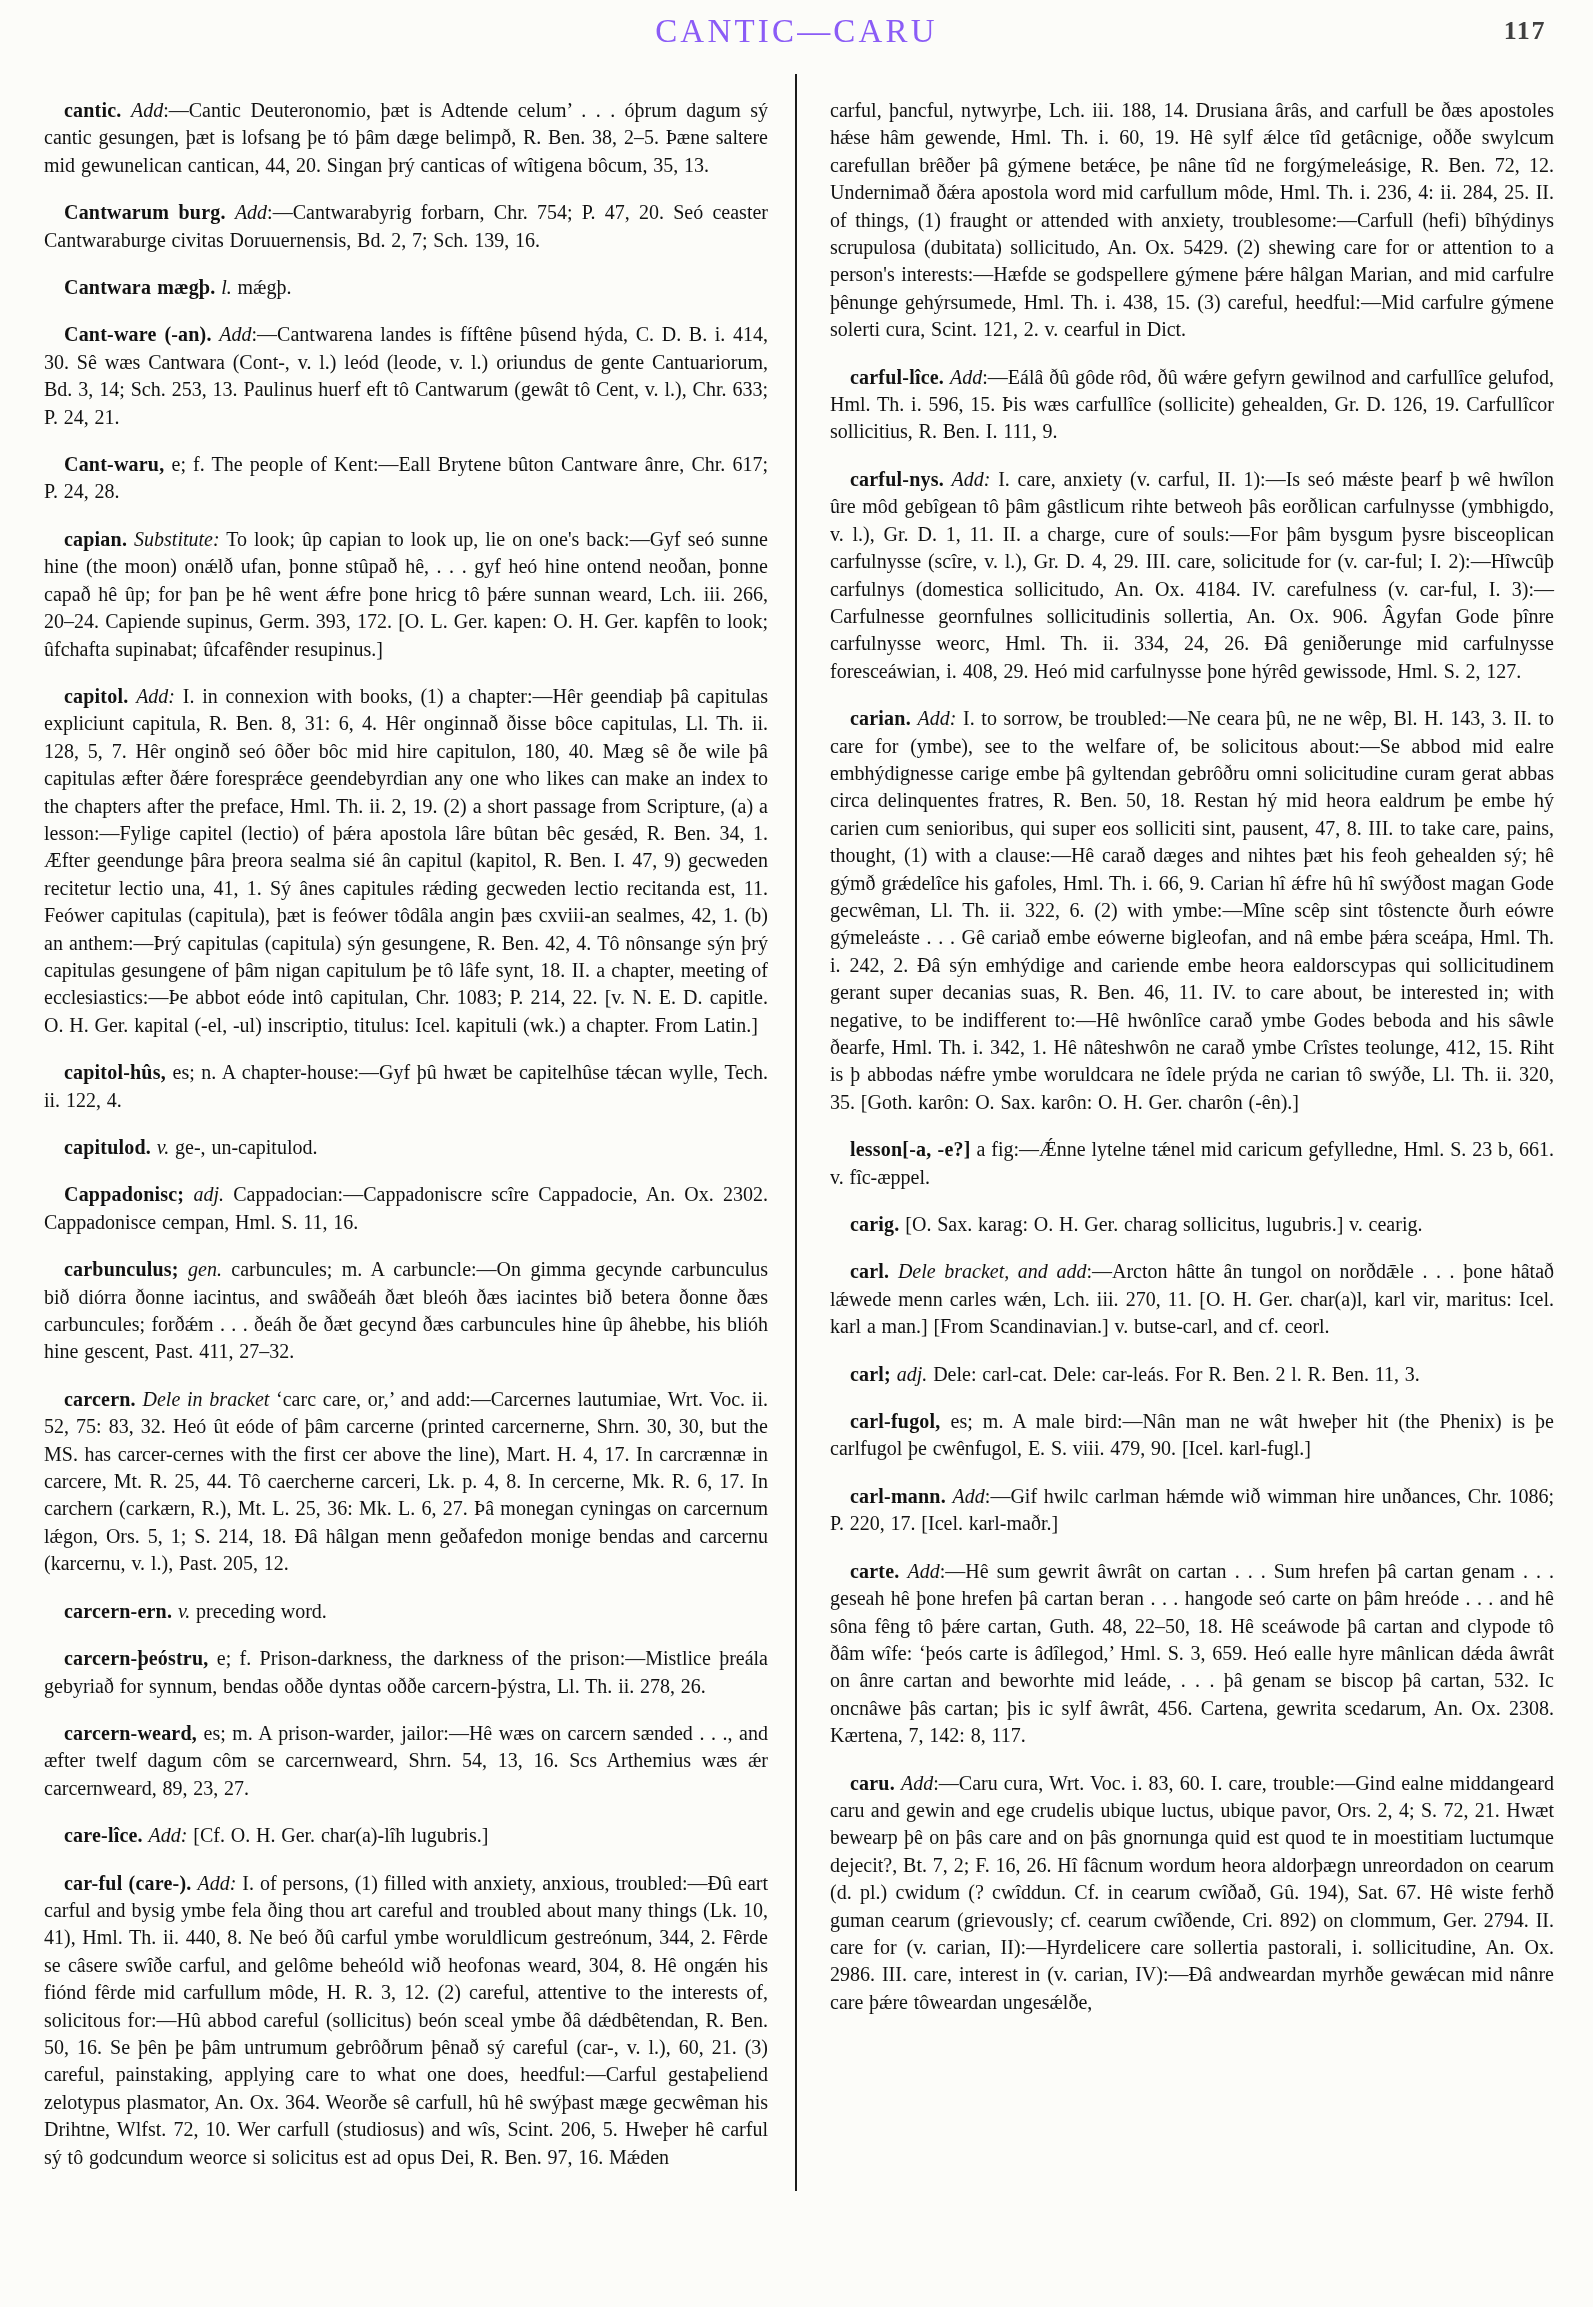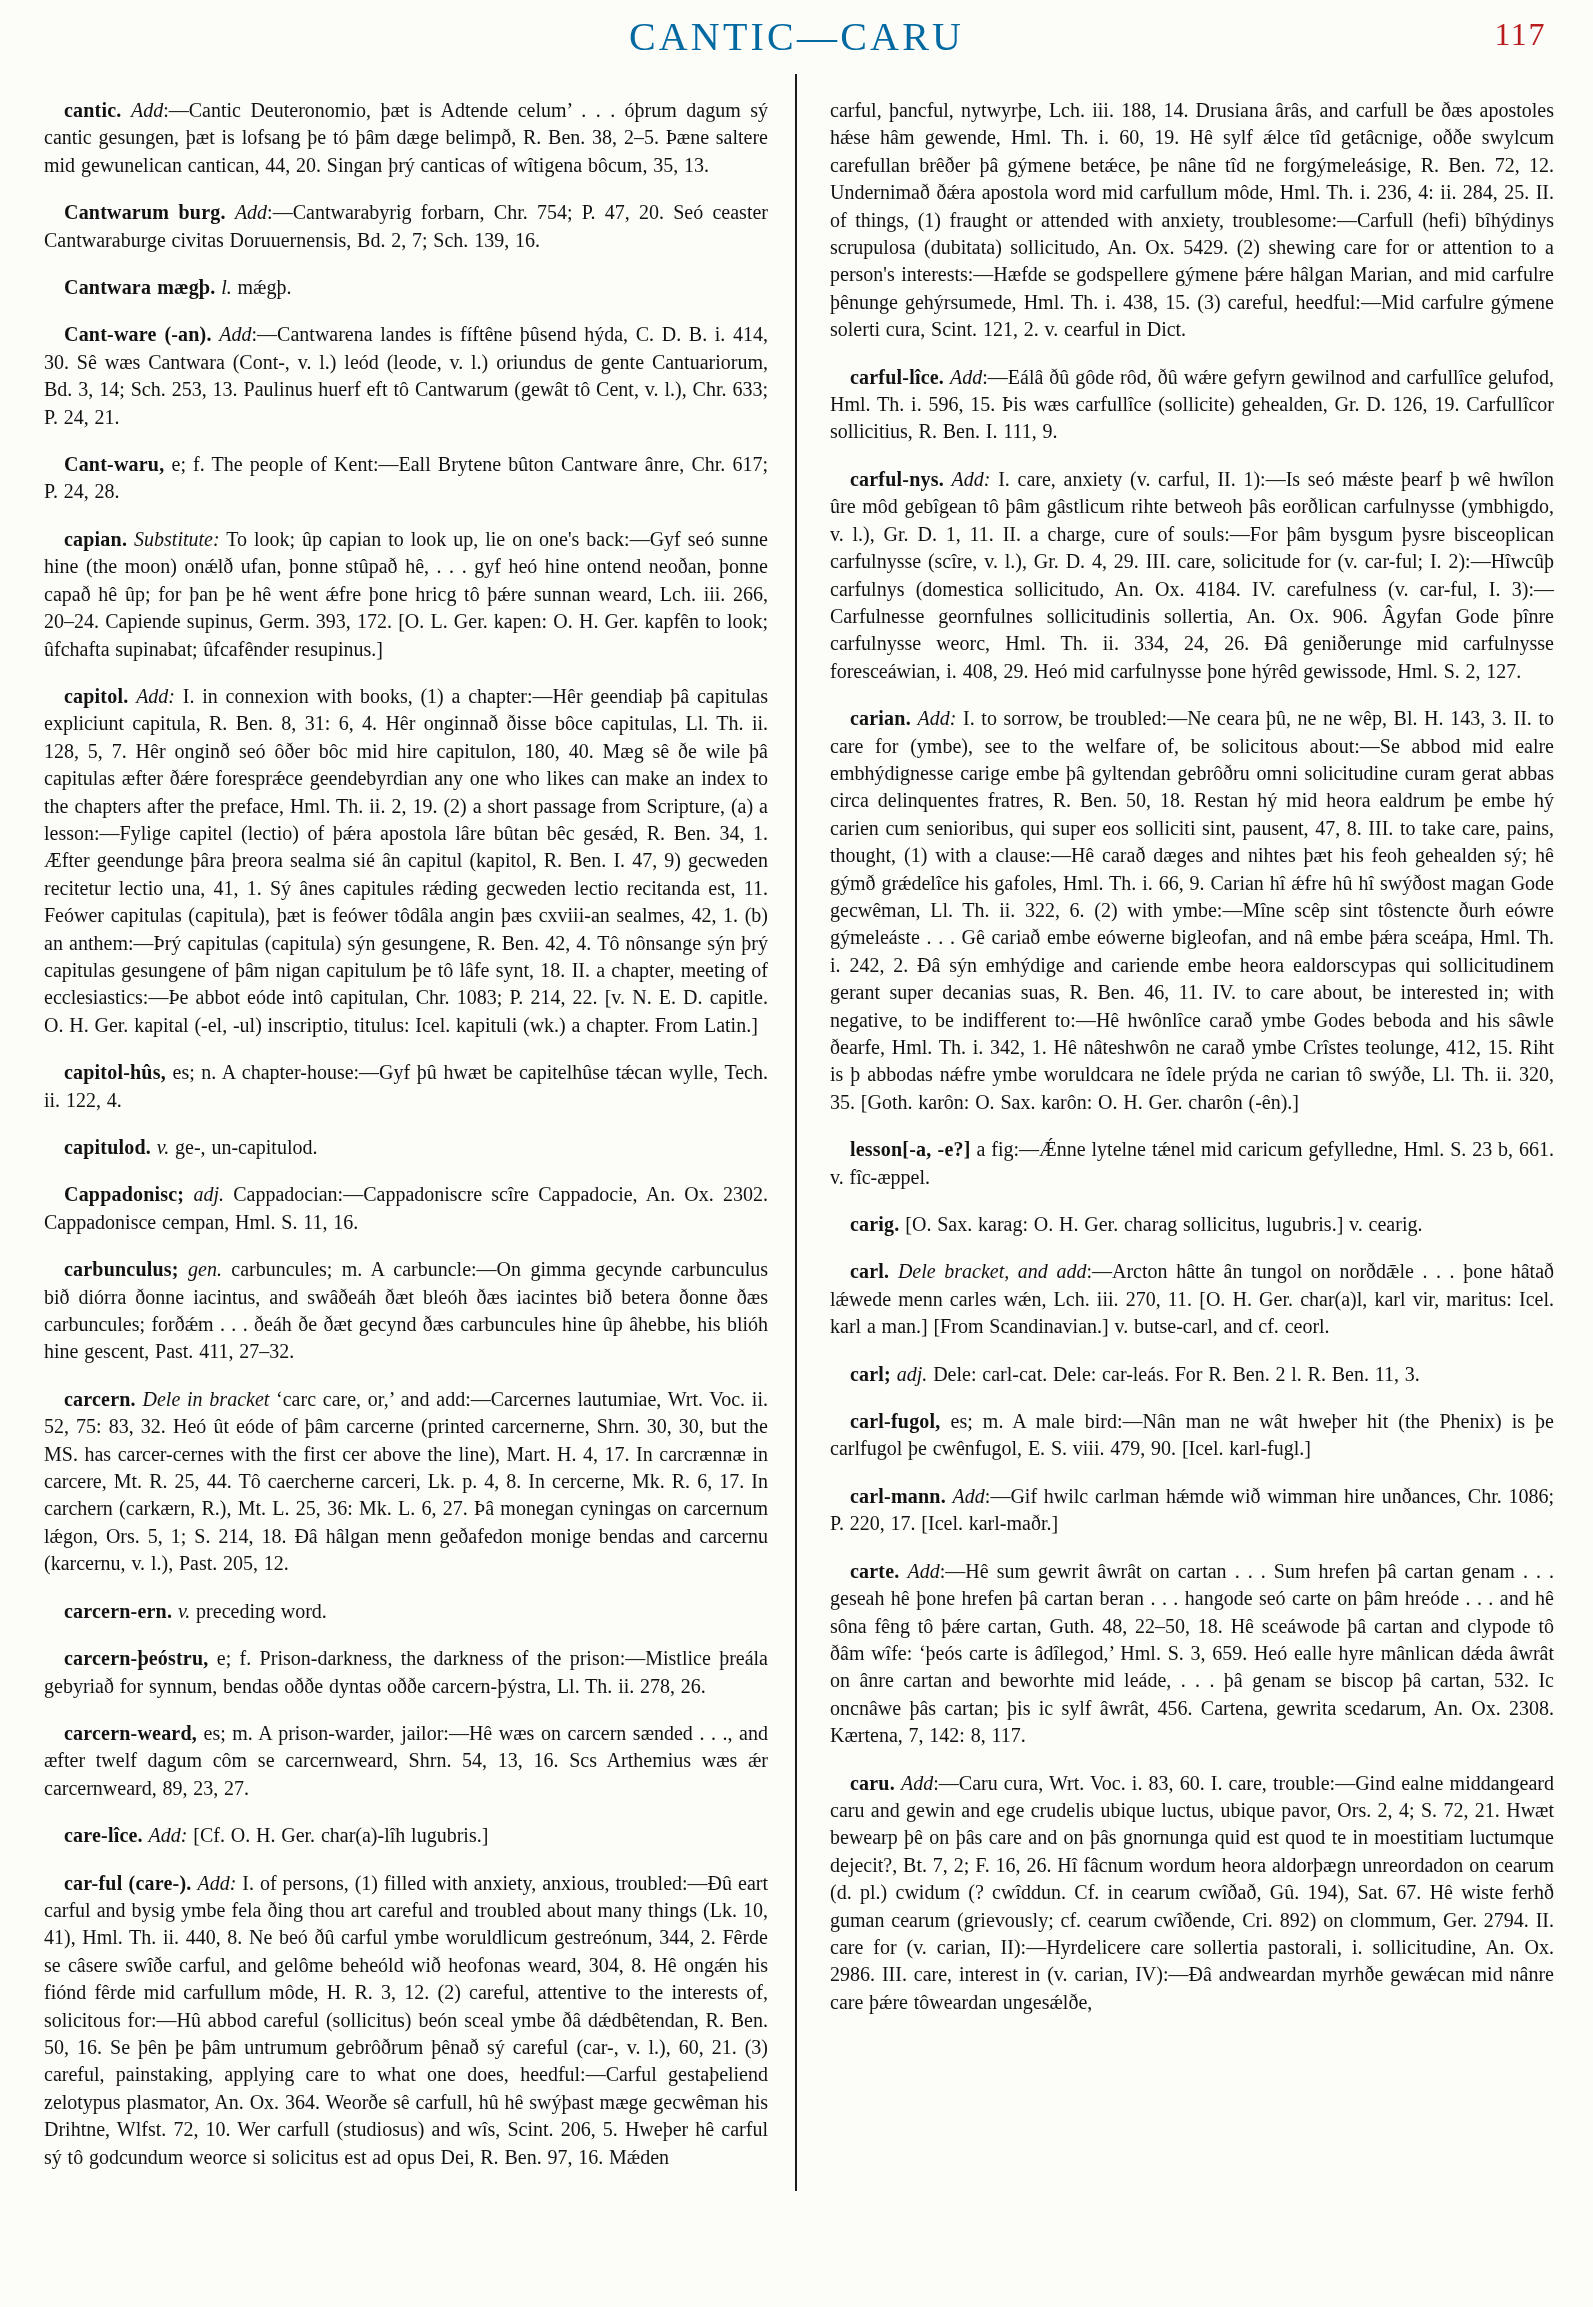--- a/index.html
+++ b/index.html
@@ -3,24 +3,24 @@
 <meta charset="utf-8">
 <style>
   html,body{margin:0;padding:0;}
   body{
     width:1593px;height:2307px;position:relative;overflow:hidden;
     background:#fcfcf9;color:#121212;
     font-family:"Liberation Serif","DejaVu Serif",serif;
   }
   .page-header{
     position:absolute;top:13px;left:0;right:0;text-align:center;
-    font-size:40px;letter-spacing:3.2px;color:#0369a1;
+    font-size:33px;letter-spacing:3.2px;color:#8b5cf6;
   }
   .page-number{
-    position:absolute;top:16px;right:47px;font-size:32px;letter-spacing:1.6px;color:#b91c1c;
+    position:absolute;top:16px;right:47px;font-size:26px;letter-spacing:1.6px;color:#404040;font-weight:bold;
   }
   .columns{
     position:absolute;top:77px;left:44px;right:39px;
     display:flex;gap:62px;
   }
   .col{flex:1 1 0;min-width:0;}
   .column-divider{
     position:absolute;top:74px;left:795px;width:2.4px;height:2117px;
     background:#1c1c1c;
   }

